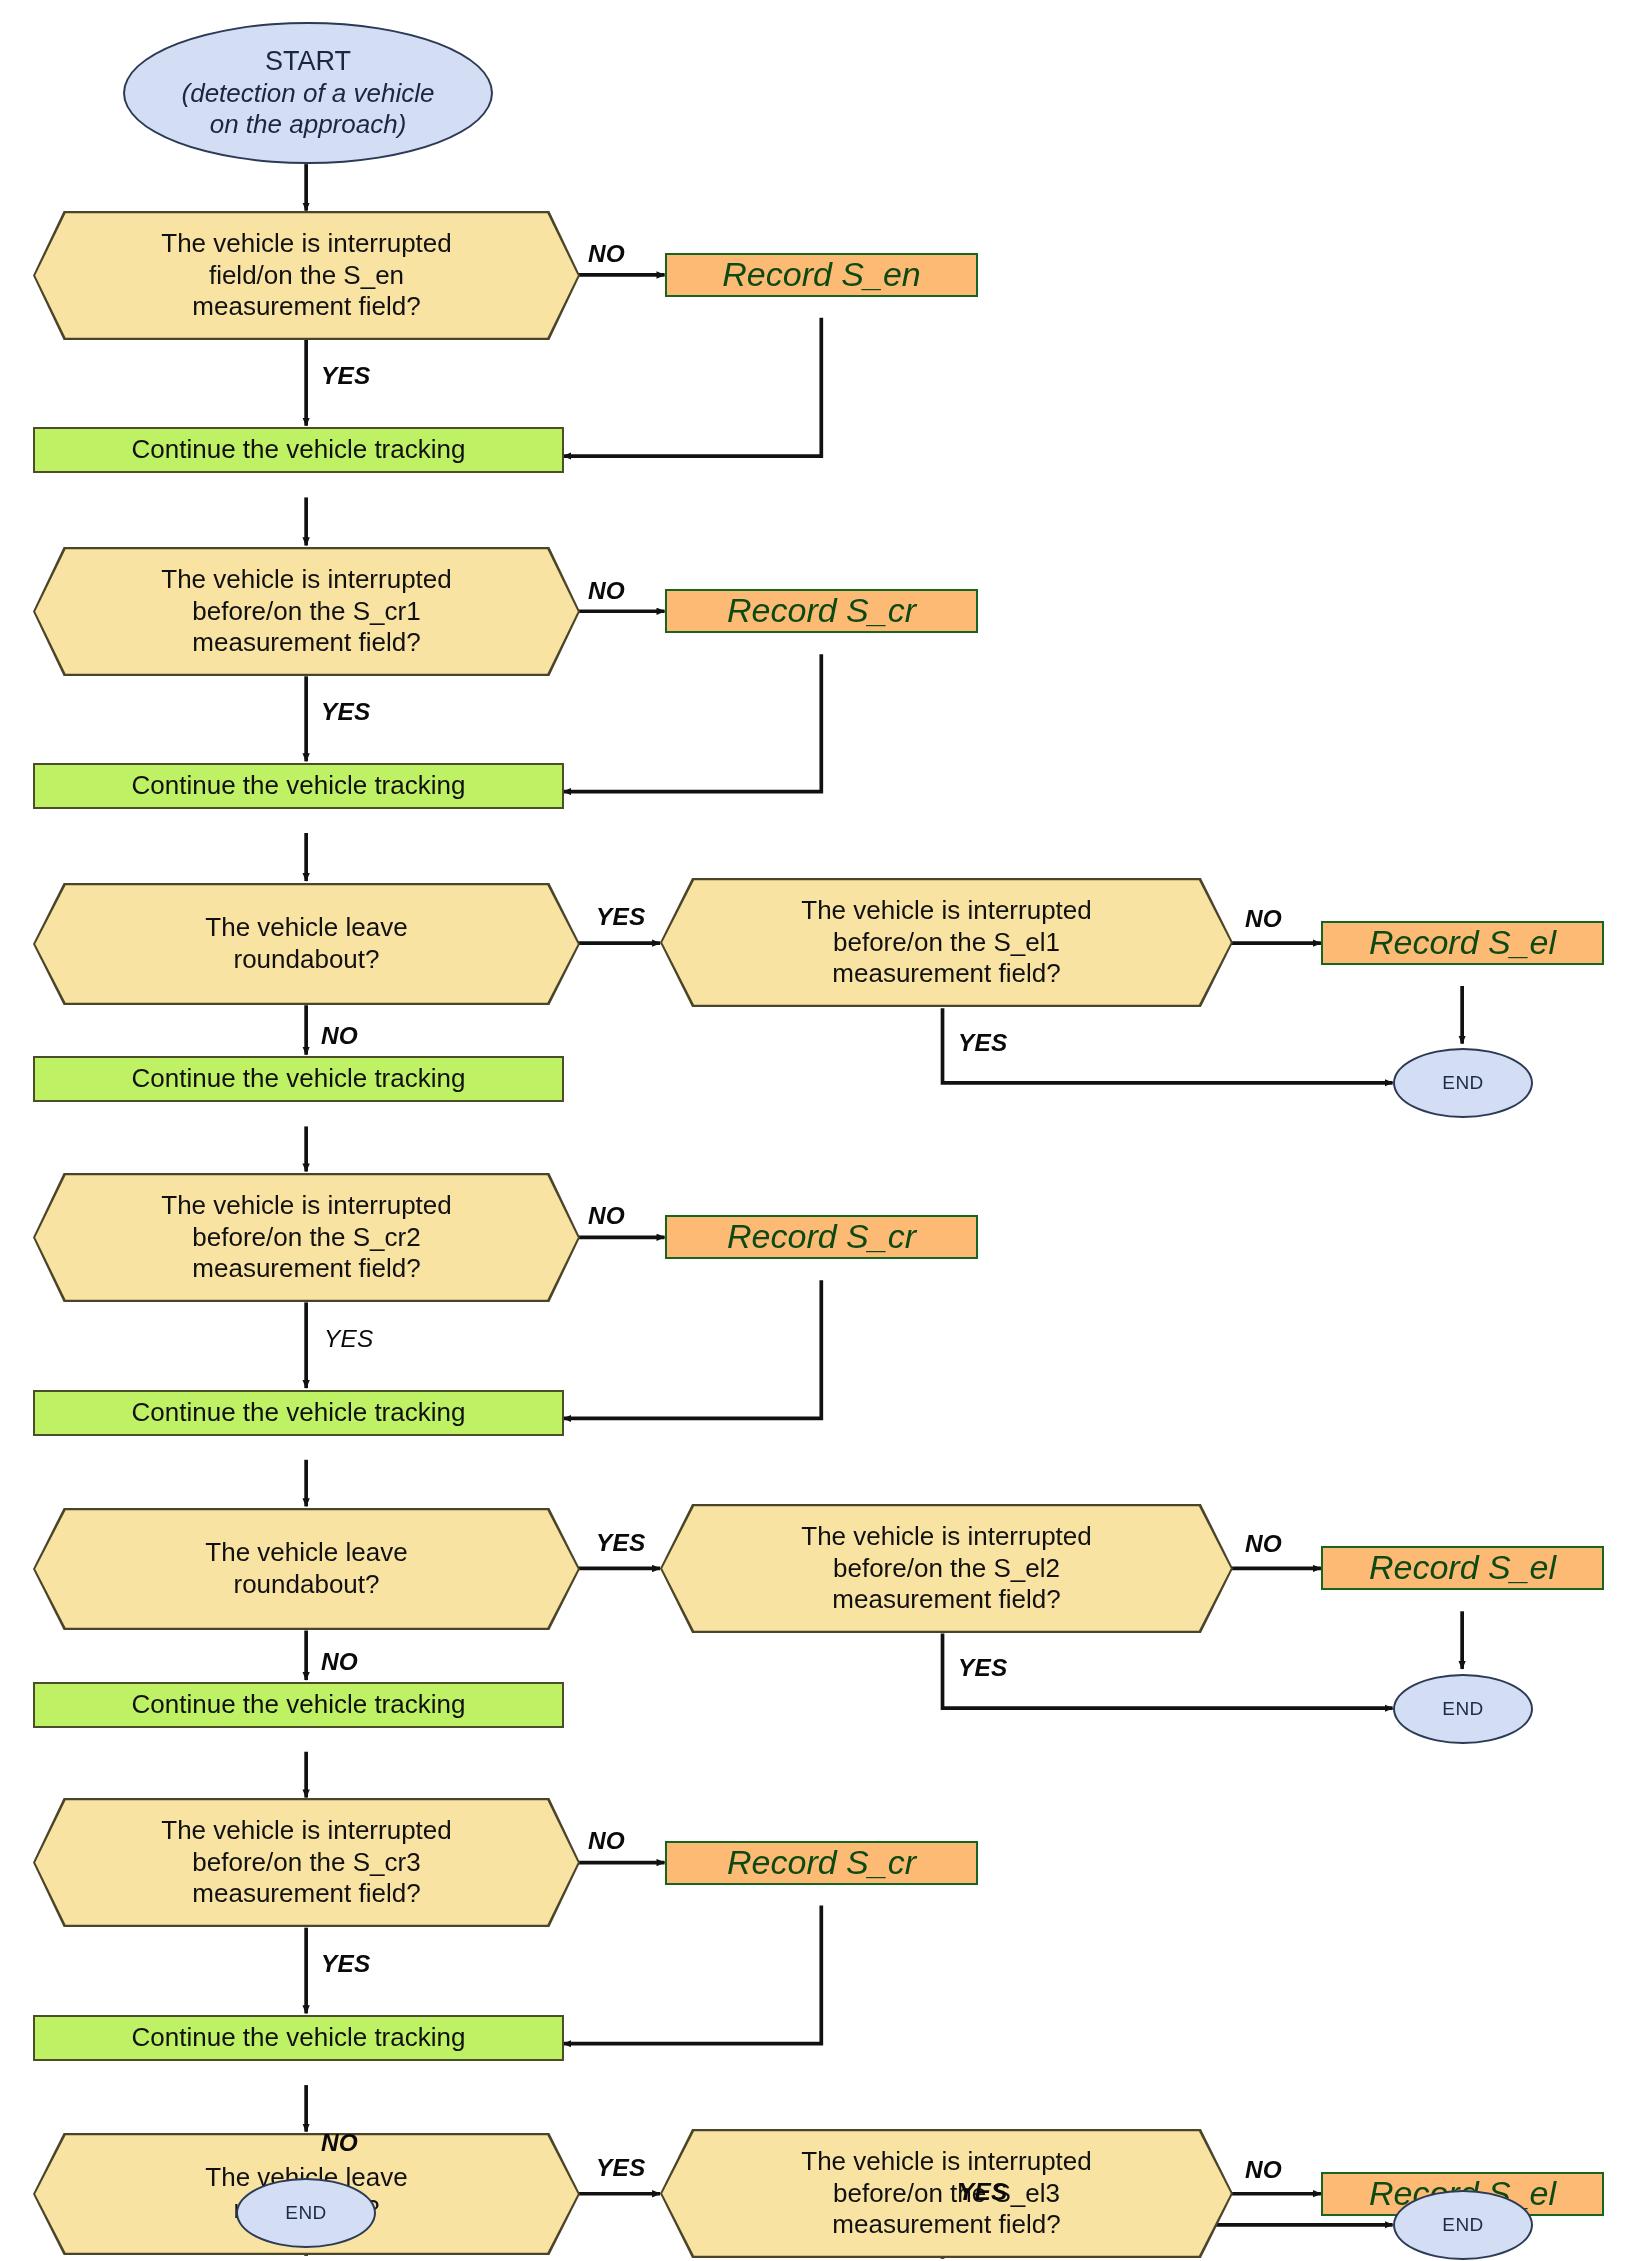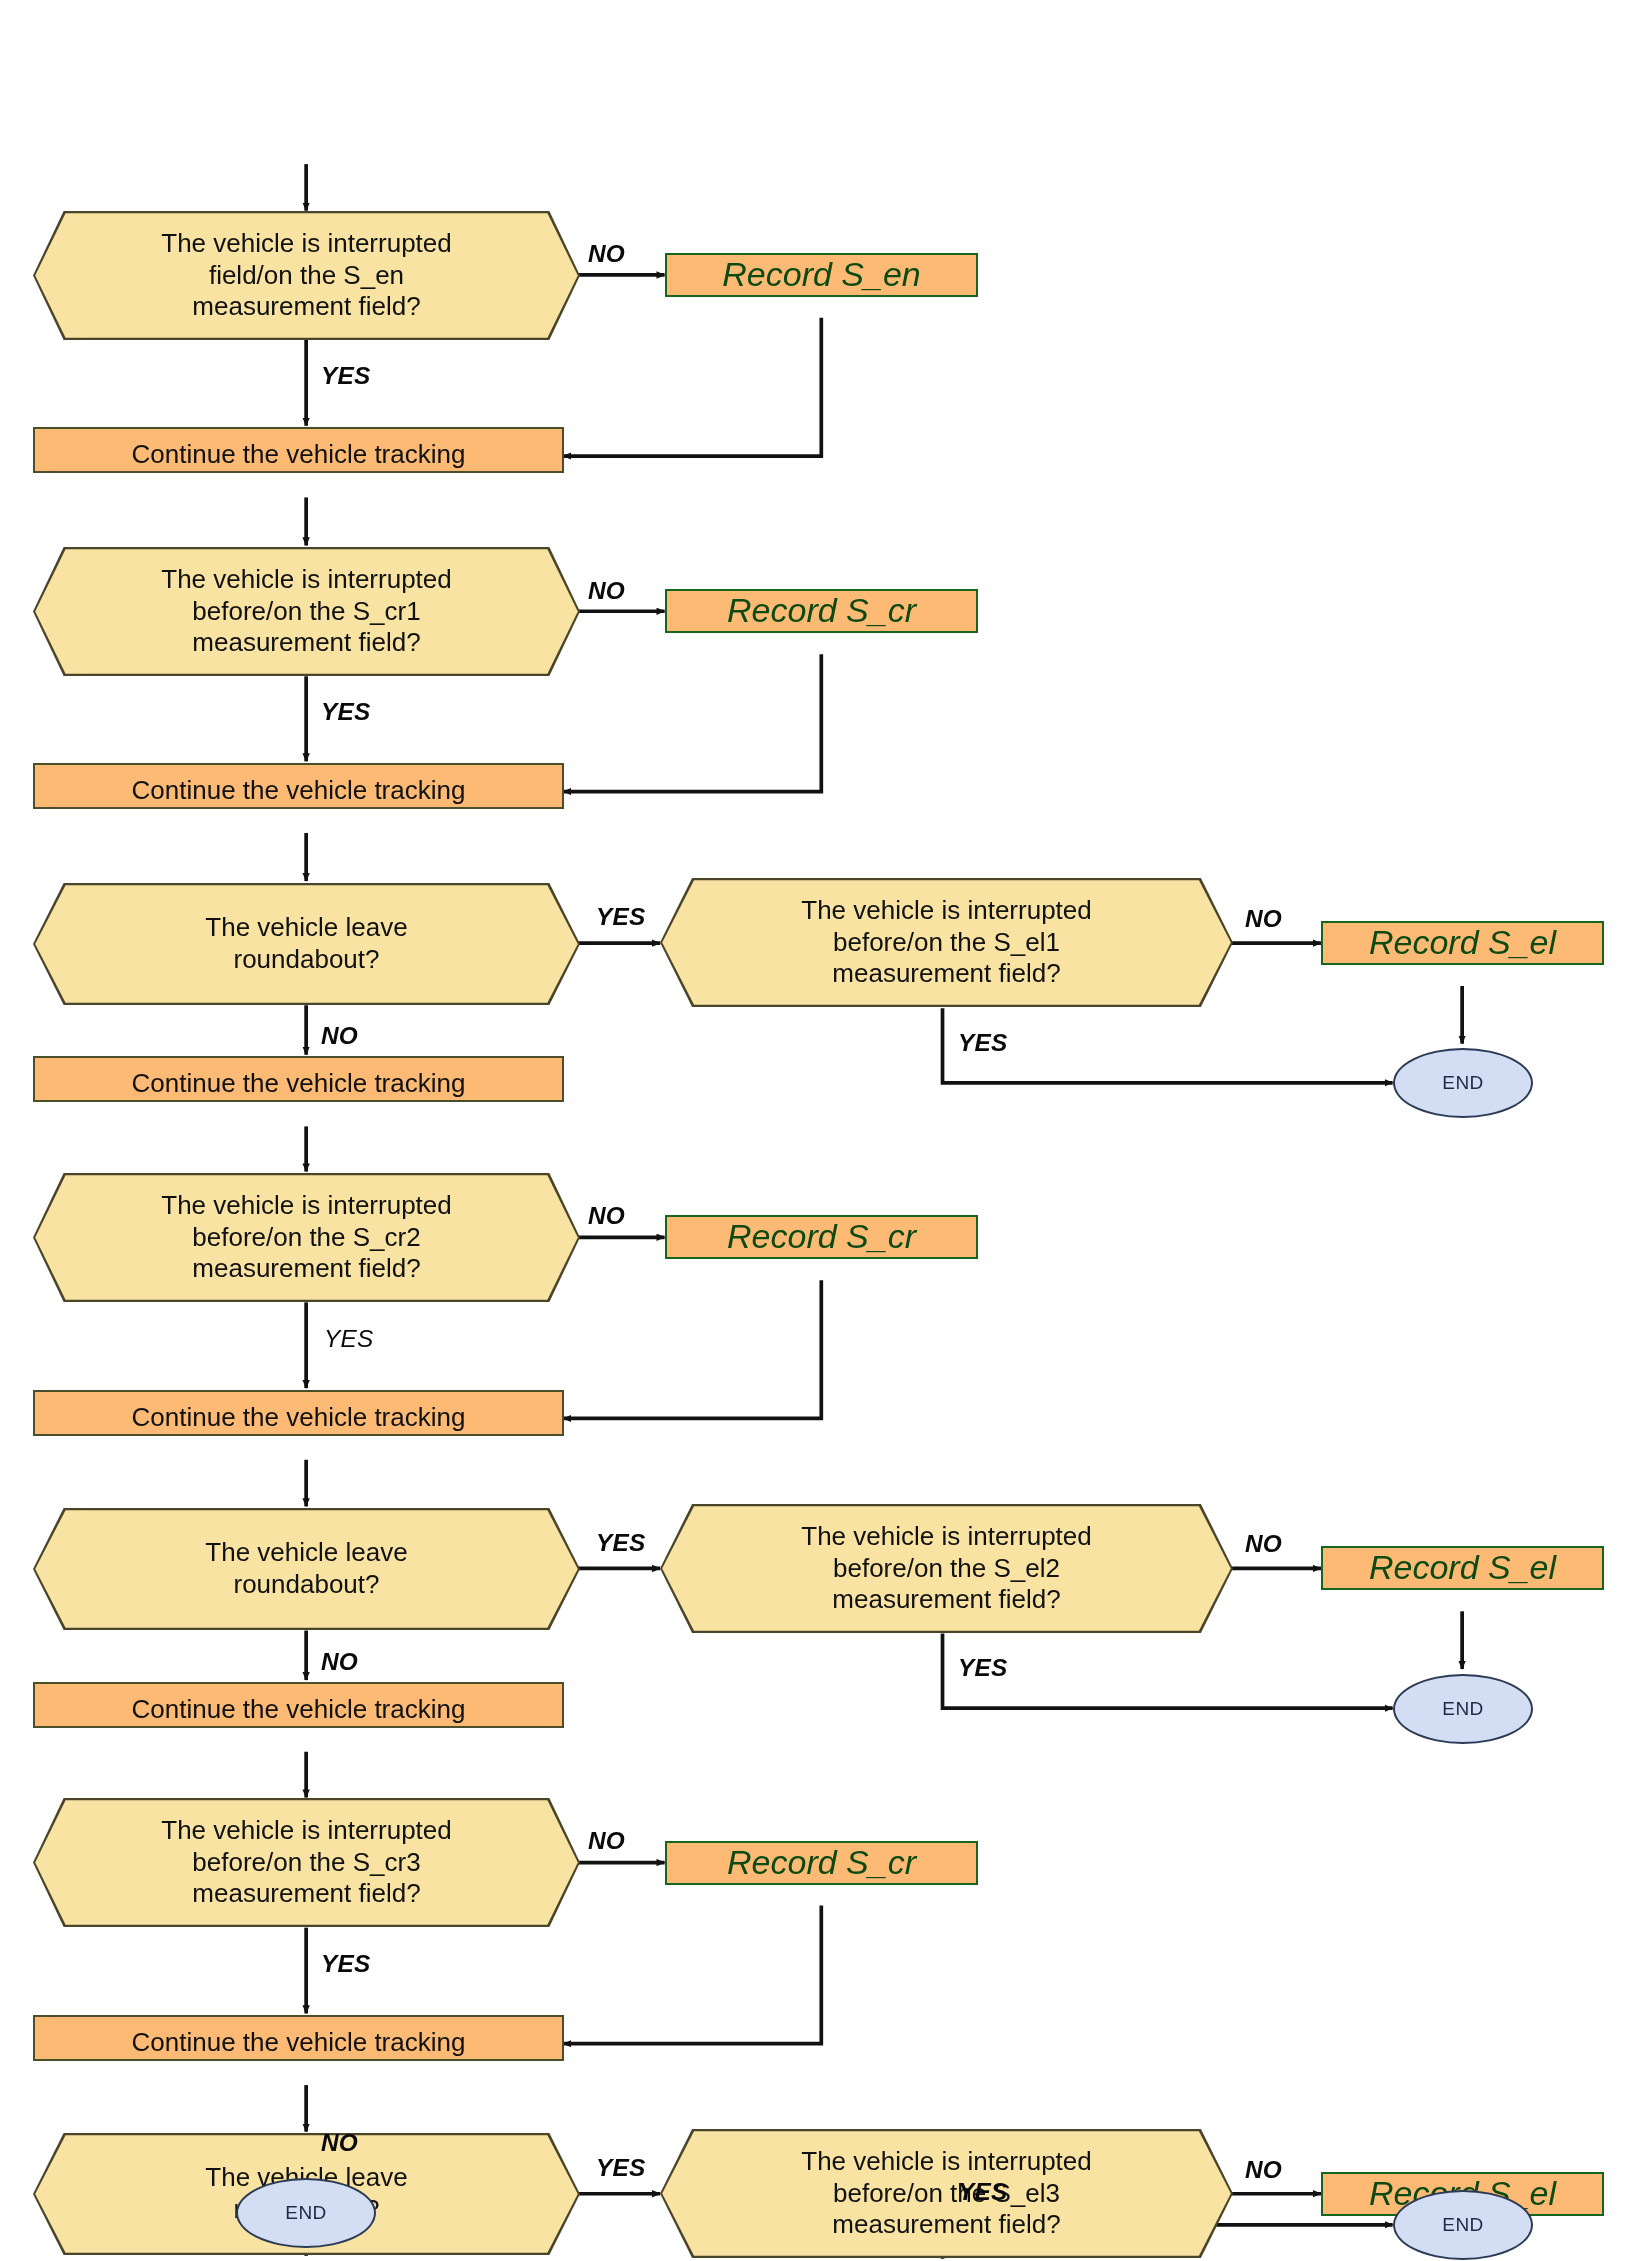--- a/index.html
+++ b/index.html
@@ -61,25 +61,24 @@
   }
   .hexwrap .hextext{
     position:absolute;left:0;top:0;width:100%;height:100%;
     display:flex;align-items:center;justify-content:center;
     text-align:center;font-size:26px;color:#111111;line-height:1.23;
     padding:0 59px;box-sizing:border-box;
   }
 
   
   .process{
-    background:#fdba74;
+    background:#bef264;
     border:2.2px solid #4a4f2a;
     color:#111111;
     font-size:26px;
-    align-items:flex-end;
   }
 
   
   .record{
     background:#fdba74;
     border:2.2px solid #18651f;
     color:#0d4a12;
     font-size:34px;
     font-style:italic;
   }
@@ -188,20 +187,27 @@
     <g stroke="#111111" stroke-width="5" fill="none" marker-end="url(#ah2)">
 
       <path d="M414,3052 L414,2942"></path>
 
       <path d="M1275,3056 L1275,3010 L1884,3010"></path>
 
       <path d="M1978,3026 L1978,2975"></path>
     </g>
   </svg>
 
+  <div class="node terminator start-node" style="left:123px;top:22px;width:370px;height:142px;">
+    <span class="txt">
+      <span>START</span>
+      <span class="sub">(detection of a vehicle</span>
+      <span class="sub">on the approach)</span>
+    </span>
+  </div>
 
   <div class="hexwrap" style="left:33px;top:211px;width:547px;height:129px;">
     <div class="hexborder"></div>
     <div class="hexfill"></div>
     <div class="hextext">
       <span>
         <span>The vehicle is interrupted</span><br>
         <span>field/on the S_en</span><br>
         <span>measurement field?</span>
       </span>

